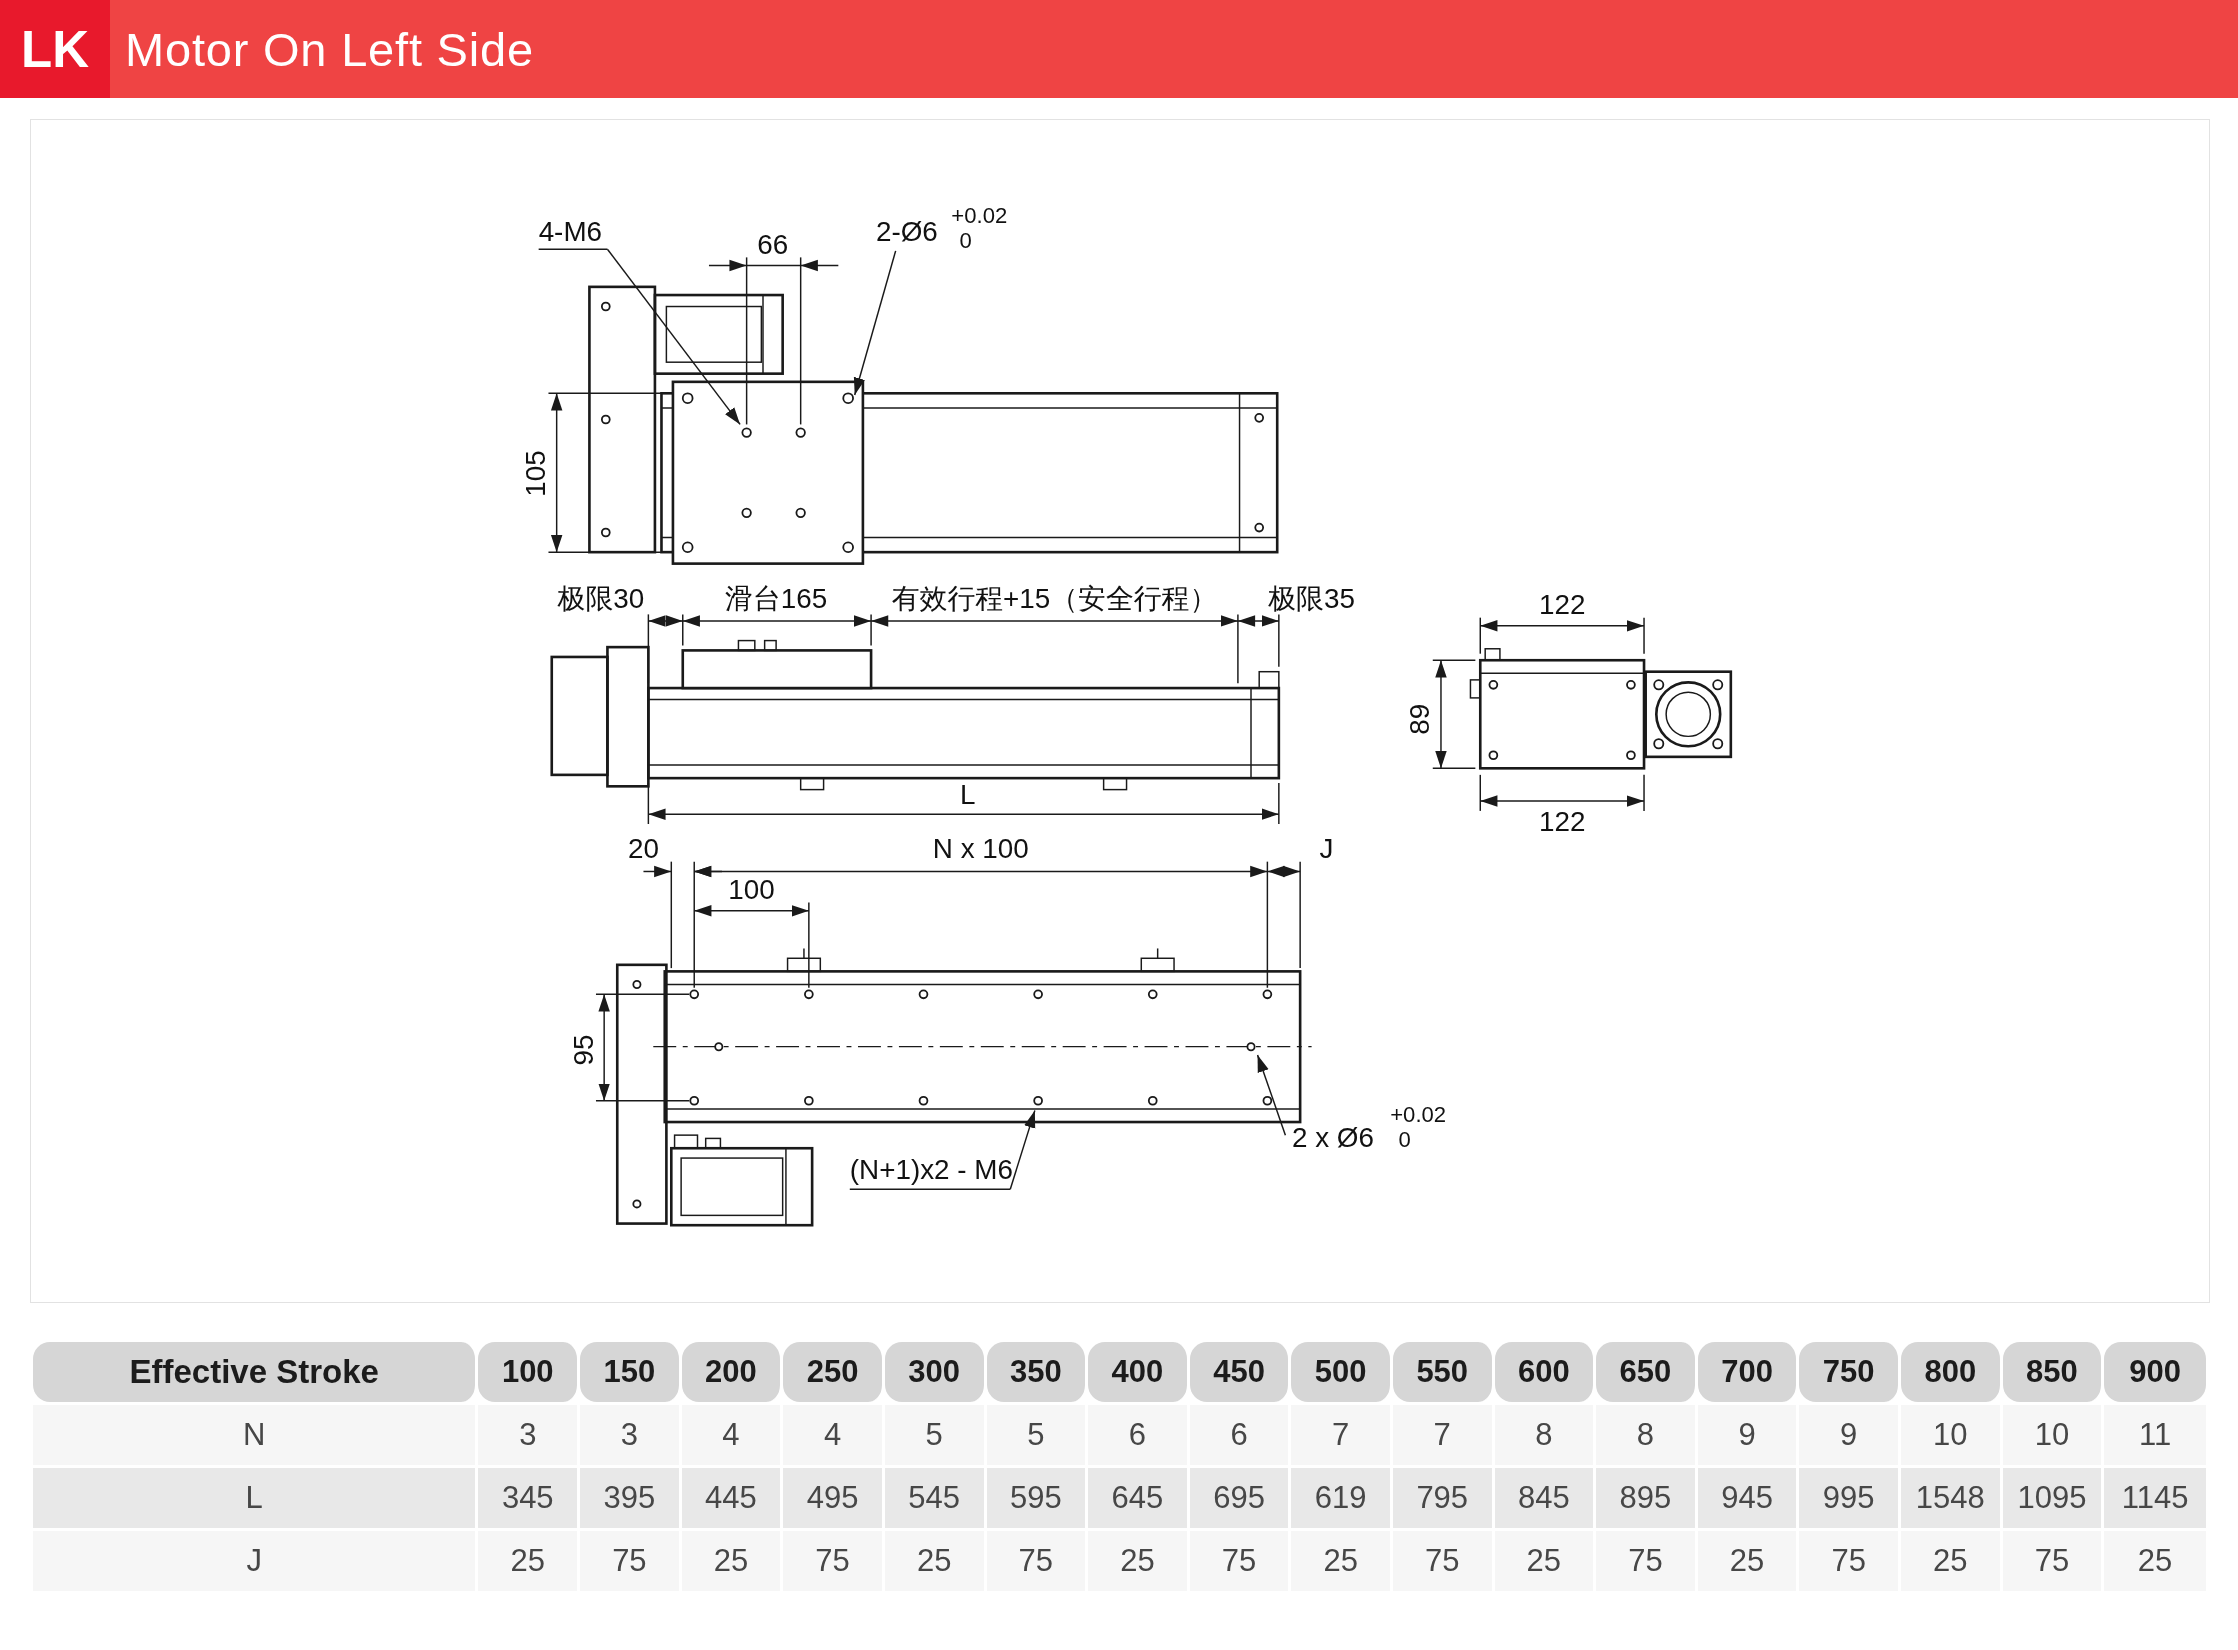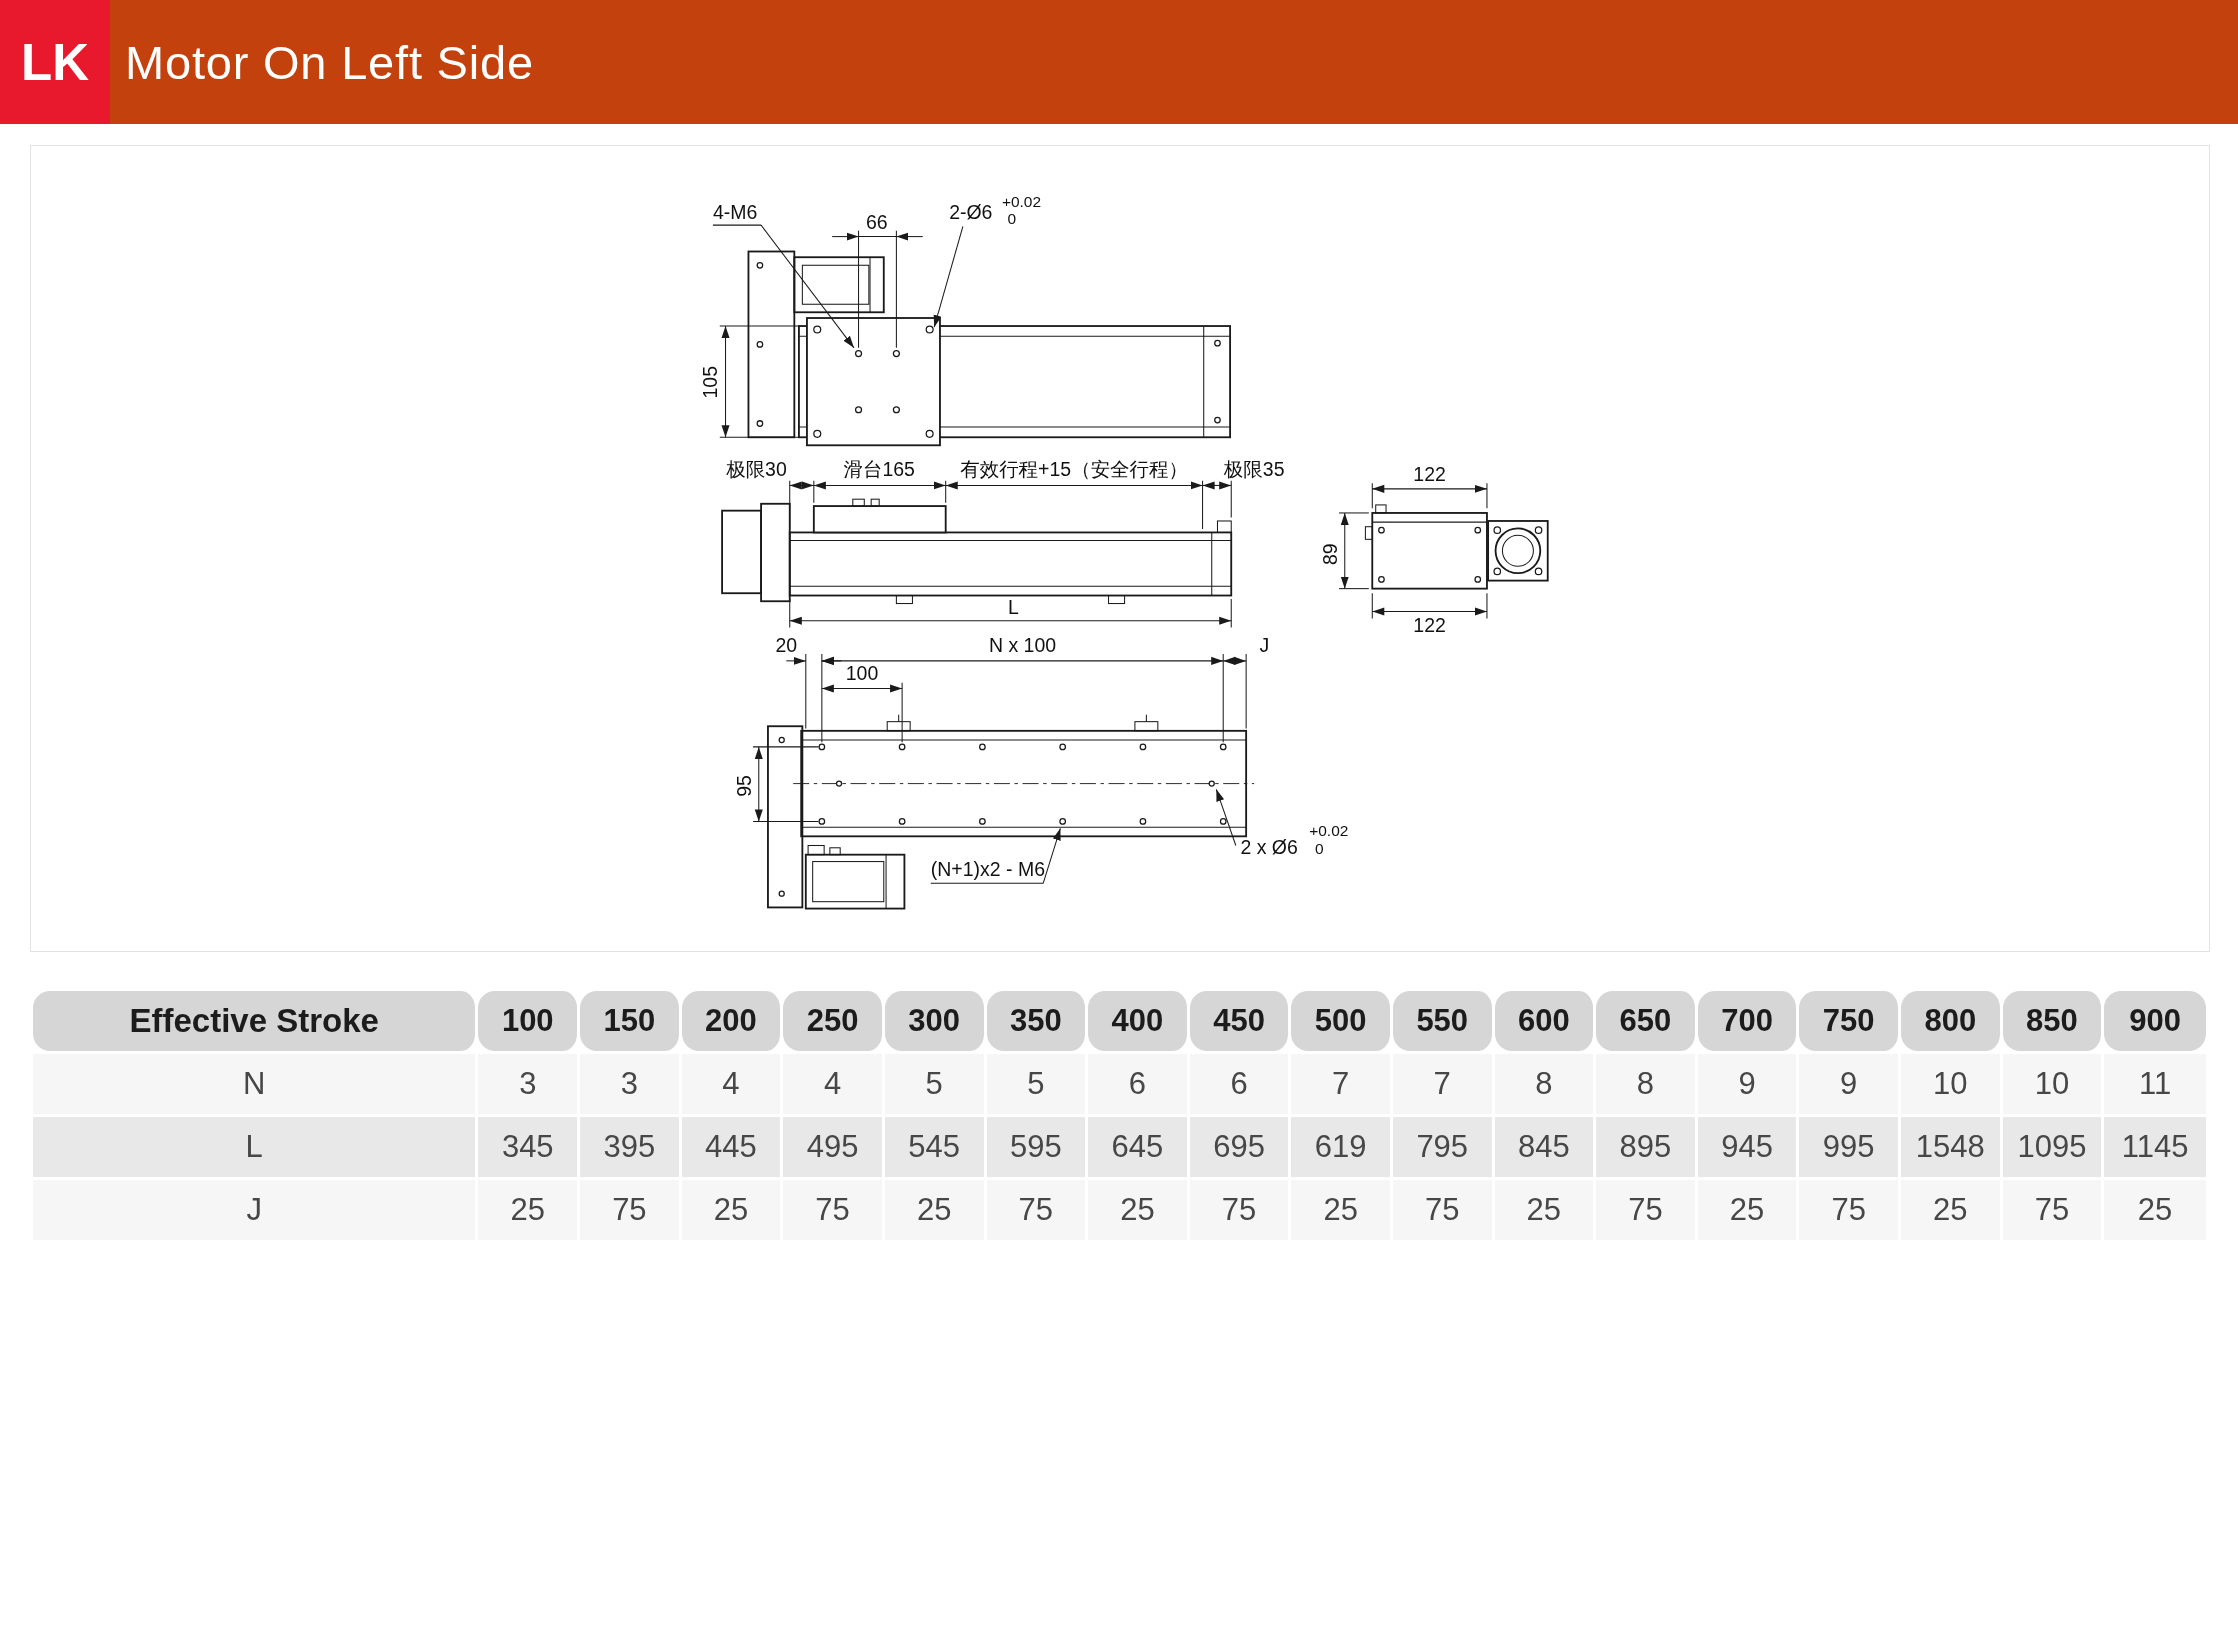--- a/index.html
+++ b/index.html
@@ -5,33 +5,33 @@
   * { box-sizing: border-box; }
   html, body { margin: 0; padding: 0; }
   body {
     width: 2239px; height: 1651px;
     background: #ffffff;
     font-family: "Liberation Sans", sans-serif;
     overflow: hidden;
   }
 
   
-  .titlebar { display: flex; align-items: stretch; height: 124px; background: #c2410c; }
+  .titlebar { display: flex; align-items: stretch; height: 98px; background: #ef4444; }
   .badge {
     width: 110px; display: flex; align-items: center; justify-content: center;
     background: #e8192c; color: #fff; font-size: 51px; font-weight: bold;
   }
   .title {
     display: flex; align-items: center; padding-left: 15px;
     color: #ffffff; font-size: 47px; font-weight: 400; letter-spacing: 0.8px;
   }
 
   
   .panel {
-    margin: 21px 29.5px 0 29.5px; height: 807px;
+    margin: 21px 29.5px 0 29.5px; height: 1184px;
     border: 1.6px solid #e2e2e2; background: #ffffff;
   }
   .panel svg { width: 100%; height: 100%; display: block; }
 
   
   .ol  { fill: none; stroke: #1a1a1a; stroke-width: 1.6; }
   .olw { fill: #ffffff; stroke: #1a1a1a; stroke-width: 1.6; }
   .tl  { fill: none; stroke: #1a1a1a; stroke-width: 0.9; }
   .dl  { fill: none; stroke: #1a1a1a; stroke-width: 0.9; }
   .hl  { fill: #ffffff; stroke: #1a1a1a; stroke-width: 1.1; }

